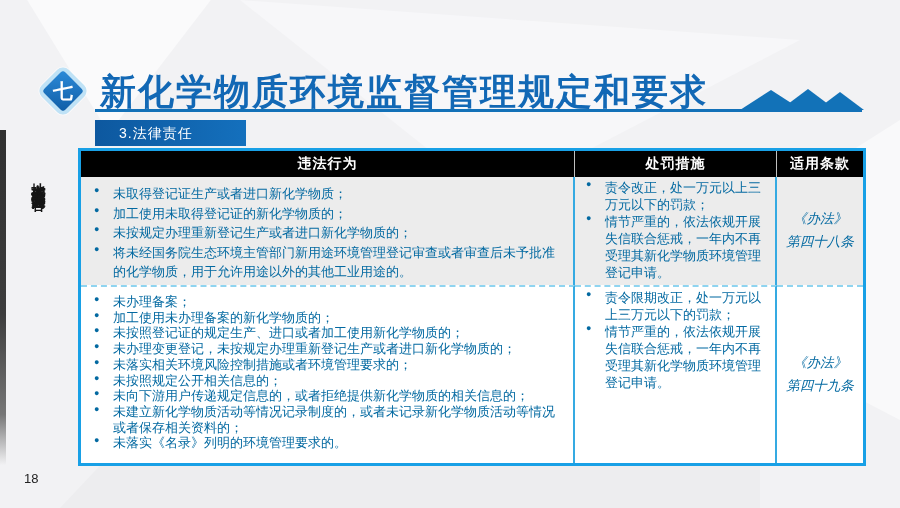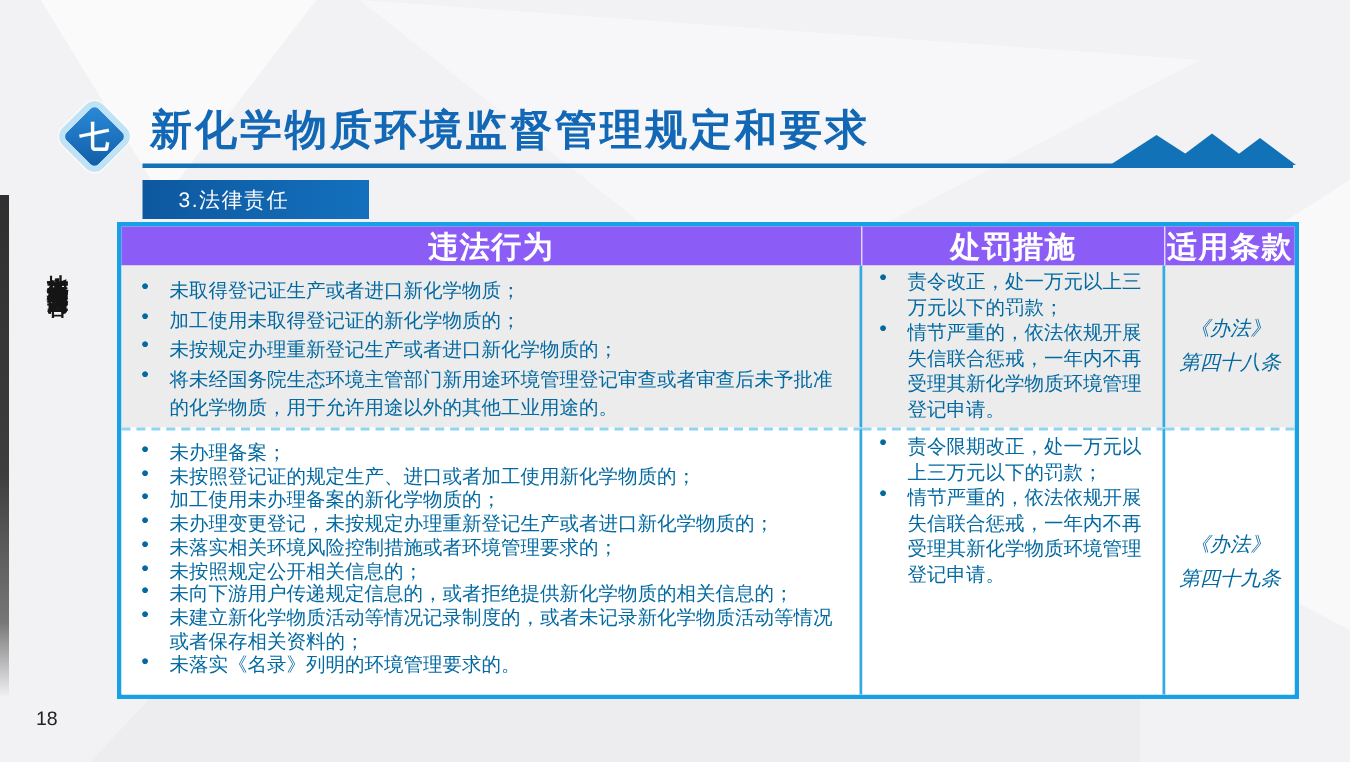--- a/index.html
+++ b/index.html
@@ -27,40 +27,40 @@
   
   .badge-wrap { position:absolute; left:34px; top:63px; width:58px; height:56px; }
   .badge-diamond { position:absolute; left:10px; top:9px; width:38px; height:38px;
     transform:rotate(45deg); border-radius:8px;
     background:linear-gradient(135deg,#2c8bd9 0%,#0f5da6 100%);
     border:4px solid #bfe2f6; box-shadow:0 0 0 1px rgba(255,255,255,.6); }
   .badge-char { position:absolute; left:0; top:0; width:58px; height:56px;
     display:flex; align-items:center; justify-content:center;
     color:#fff; font-size:20px; font-weight:bold; }
   .page-title { position:absolute; left:100px; top:68px;
-    font-size:28px; font-weight:bold; letter-spacing:2px; color:#1268b5; }
+    font-size:36px; font-weight:bold; letter-spacing:2px; color:#1268b5; }
   .title-rule { position:absolute; left:95px; top:109px; width:767px; height:3px; background:#1371b8; }
   .mountains { position:absolute; left:738px; top:87px; width:126px; height:23px; }
   .section-tab { position:absolute; left:95px; top:120px; width:151px; height:26px;
     background:linear-gradient(90deg,#0d589f 0%,#1470bd 100%);
     color:#fff; font-size:14px; line-height:26px; padding-left:24px; letter-spacing:1px; }
 
   
   .vertical-label { position:absolute; left:30px; top:172px; height:215px;
     writing-mode:vertical-rl; text-orientation:upright;
     font-size:14px; font-weight:bold; color:#161616; letter-spacing:1px; }
   .page-number { position:absolute; left:24px; top:471px; font-size:13px; color:#222; }
 
   
   .law-table { position:absolute; left:78px; top:148px; width:788px; height:318px;
     border:3px solid #18a0e6; background:#fff;
     display:grid;
     grid-template-columns:494px 202px 86px;
     grid-template-rows:26px 108px 178px; }
-  .th { background:#8b5cf6; color:#fff; font-weight:bold; font-size:20px; letter-spacing:1px;
+  .th { background:#000000; color:#fff; font-weight:bold; font-size:14px; letter-spacing:1px;
     display:flex; align-items:center; justify-content:center; }
   .th.sep { border-right:1px solid rgba(255,255,255,.75); }
   .cell { font-size:13px; color:#0369a1; }
   .col-sep { border-right:2px solid #35aae2; }
   .row2 { border-top:2px dashed #8fd4f0; }
   .bg-gray { background:#ececec; }
   .bg-white { background:#fff; }
   .viol-cell { padding:7px 6px 4px 8px; }
   .viol-cell.r1 ul { line-height:1.5; }
   .viol-cell.r2 ul { line-height:1.21; }
@@ -117,22 +117,22 @@
       </ul>
   </div>
   <div class="cell clause-cell bg-gray">
     <span>《办法》</span>
     <span>第四十八条</span>
   </div>
 
   <div class="cell viol-cell r2 col-sep row2 bg-white">
     <ul class="bullet-list">
         <li>未办理备案；</li>
+        <li>加工使用未办理备案的新化学物质的；</li>
         <li>未按照登记证的规定生产、进口或者加工使用新化学物质的；</li>
-        <li>加工使用未办理备案的新化学物质的；</li>
         <li>未办理变更登记，未按规定办理重新登记生产或者进口新化学物质的；</li>
         <li>未落实相关环境风险控制措施或者环境管理要求的；</li>
         <li>未按照规定公开相关信息的；</li>
         <li>未向下游用户传递规定信息的，或者拒绝提供新化学物质的相关信息的；</li>
         <li>未建立新化学物质活动等情况记录制度的，或者未记录新化学物质活动等情况或者保存相关资料的；</li>
         <li>未落实《名录》列明的环境管理要求的。</li>
       </ul>
   </div>
   <div class="cell pen-cell col-sep row2 bg-white">
     <ul class="bullet-list">

